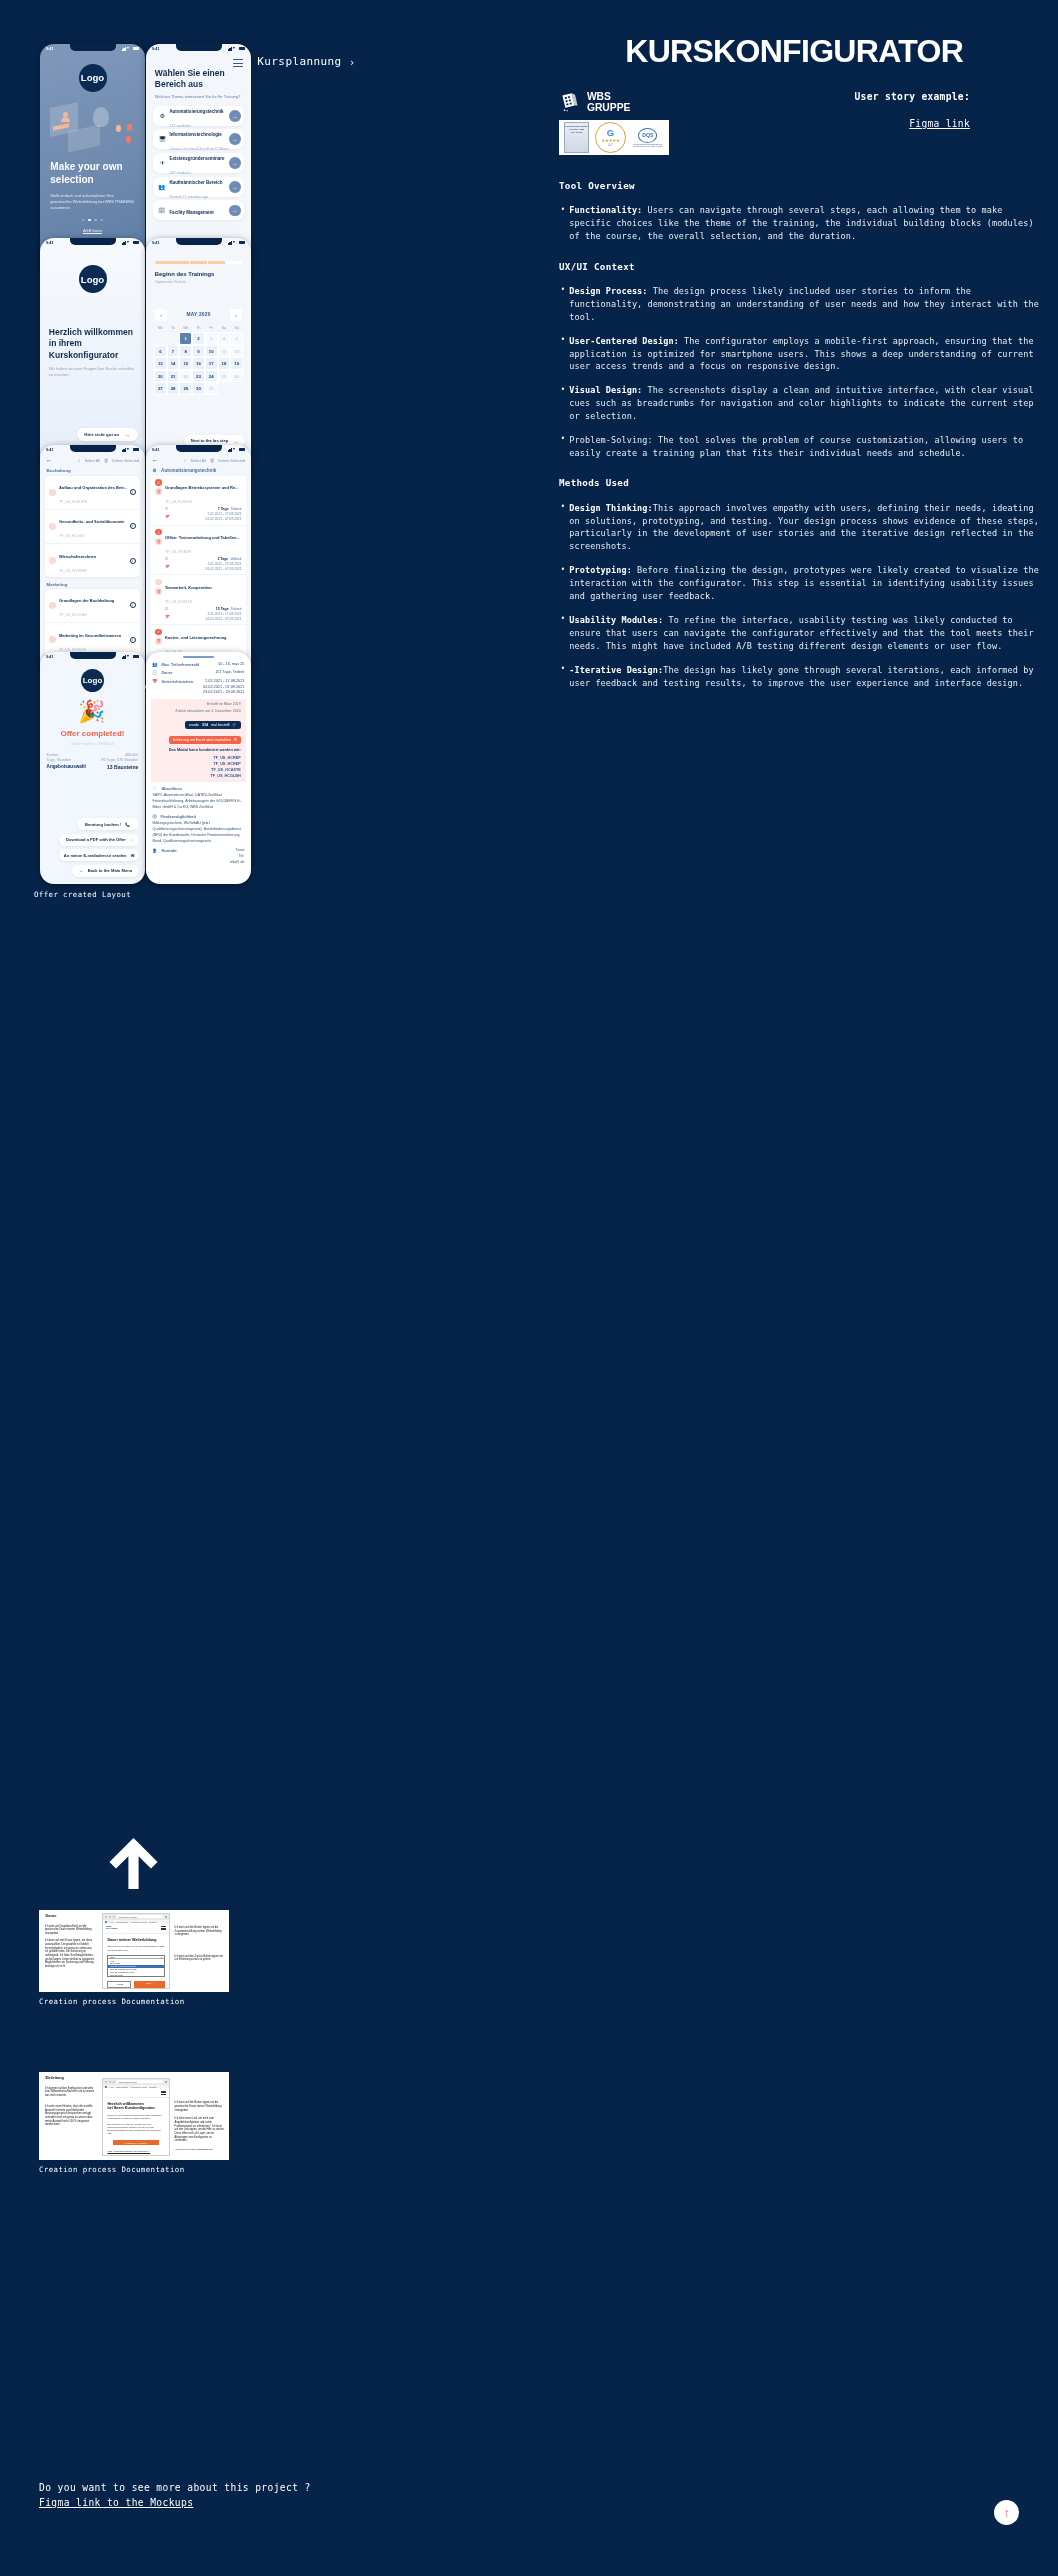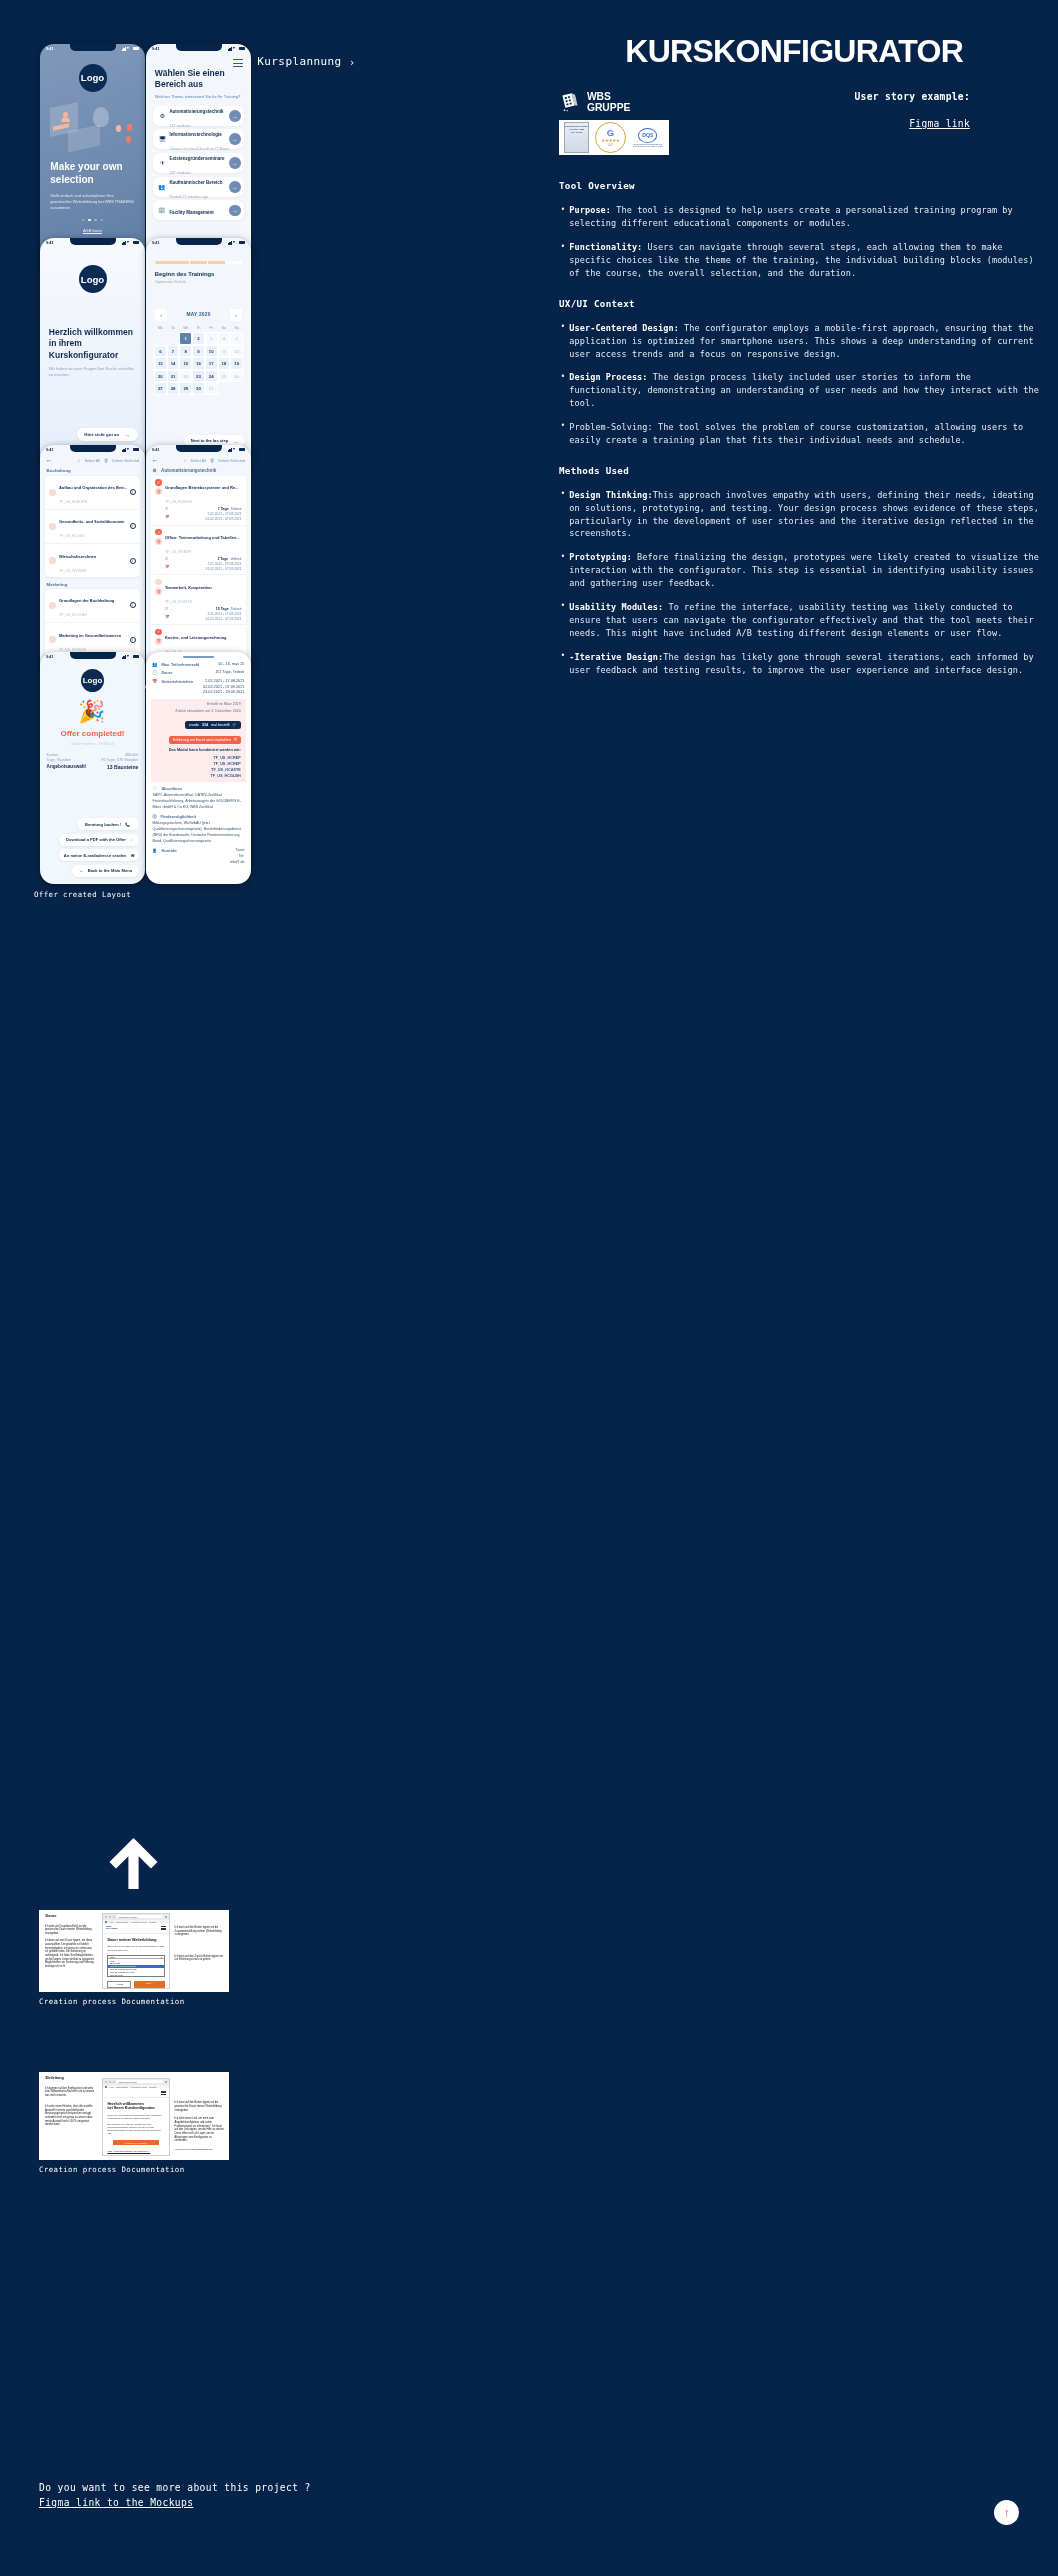--- a/index.html
+++ b/index.html
@@ -521,28 +521,28 @@
     </div>
     <div>
       <div class="userstory">User story example:</div>
       <a class="figma-link" href="#">Figma link</a>
     </div>
   </div>
 
   <div class="doc-body">
     <div class="doc-h">Tool Overview</div>
     <ul class="bullets">
-      <li><b>Purpose:</b><span> The tool is designed to help users create a personalized training program by selecting different educational components or modules.</span></li>
       <li><b>Functionality:</b><span> Users can navigate through several steps, each allowing them to make specific choices like the theme of the training, the individual building blocks (modules) of the course, the overall selection, and the duration.</span></li>
     </ul>
 
     <div class="doc-h spaced">UX/UI Context</div>
     <ul class="bullets">
+      <li><b>Design Process:</b><span> The design process likely included user stories to inform the functionality, demonstrating an understanding of user needs and how they interact with the tool.</span></li>
       <li><b>User-Centered Design:</b><span> The configurator employs a mobile-first approach, ensuring that the application is optimized for smartphone users. This shows a deep understanding of current user access trends and a focus on responsive design.</span></li>
-      <li><b>Design Process:</b><span> The design process likely included user stories to inform the functionality, demonstrating an understanding of user needs and how they interact with the tool.</span></li>
+      <li><b>Visual Design:</b><span> The screenshots display a clean and intuitive interface, with clear visual cues such as breadcrumbs for navigation and color highlights to indicate the current step or selection.</span></li>
       <li><b></b><span>Problem-Solving: The tool solves the problem of course customization, allowing users to easily create a training plan that fits their individual needs and schedule.</span></li>
     </ul>
 
     <div class="doc-h spaced">Methods Used</div>
     <ul class="bullets">
       <li><b>Design Thinking:</b><span>This approach involves empathy with users, defining their needs, ideating on solutions, prototyping, and testing. Your design process shows evidence of these steps, particularly in the development of user stories and the iterative design reflected in the screenshots.</span></li>
       <li><b>Prototyping:</b><span> Before finalizing the design, prototypes were likely created to visualize the interaction with the configurator. This step is essential in identifying usability issues and gathering user feedback.</span></li>
       <li><b>Usability Modules:</b><span> To refine the interface, usability testing was likely conducted to ensure that users can navigate the configurator effectively and that the tool meets their needs. This might have included A/B testing different design elements or user flow.</span></li>
       <li><b>-Iterative Design:</b><span>The design has likely gone through several iterations, each informed by user feedback and testing results, to improve the user experience and interface design.</span></li>
     </ul>

